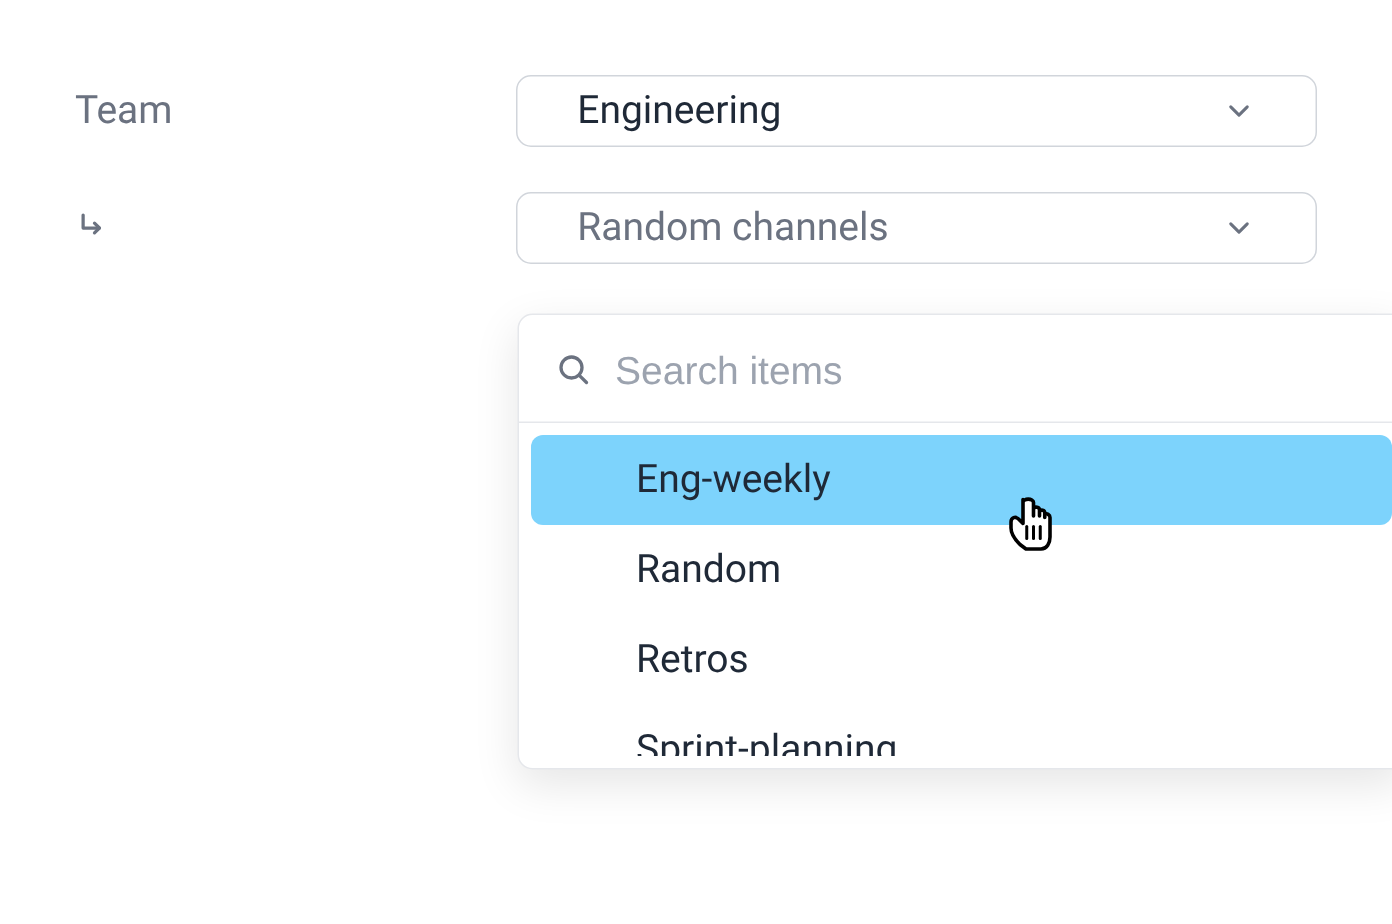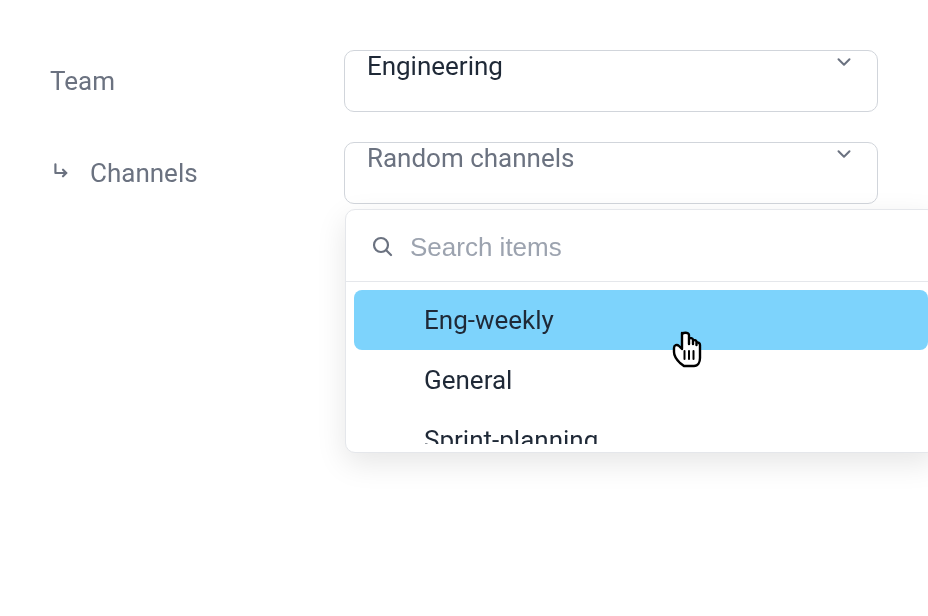--- a/index.html
+++ b/index.html
@@ -36,27 +36,27 @@
     }
     .indent-icon {
       width: 26px;
       height: 26px;
       display: flex;
       align-items: center;
       justify-content: center;
     }
     .select-control {
       width: 536px;
-      height: 62px;
+      height: 48px;
       border: 1px solid #d1d5db;
       border-radius: 10px;
       display: flex;
-      align-items: flex-start;
+      align-items: center;
       justify-content: space-between;
-      padding: 0 22px;
+      padding: 0 40px;
       background: #ffffff;
       cursor: pointer;
     }
     .select-value {
       font-size: 26px;
       color: #1f2937;
       font-weight: 400;
     }
     .select-placeholder {
       font-size: 26px;
@@ -142,21 +142,20 @@
   </div>
 
   <div class="form-row">
     <div class="label-col">
       <span class="indent-icon">
         <svg width="26" height="26" viewBox="0 0 24 24" fill="none" stroke="#6b7280" stroke-width="2" stroke-linecap="round" stroke-linejoin="round">
           <path d="M5 4v8h10"></path>
           <path d="M12 9l3 3-3 3"></path>
         </svg>
       </span>
-      <span class="label-text">Channels</span>
     </div>
     <div class="select-control">
       <span class="select-placeholder">Random channels</span>
       <span class="chevron-wrap">
         <svg width="22" height="22" viewBox="0 0 24 24" fill="none" stroke="#6b7280" stroke-width="2.2" stroke-linecap="round" stroke-linejoin="round">
           <polyline points="6 9 12 15 18 9"></polyline>
         </svg>
       </span>
     </div>
   </div>
@@ -167,21 +166,22 @@
     <span>
       <svg width="24" height="24" viewBox="0 0 24 24" fill="none" stroke="#6b7280" stroke-width="2.2" stroke-linecap="round" stroke-linejoin="round">
         <circle cx="11" cy="11" r="7"></circle>
         <line x1="21" y1="21" x2="16.2" y2="16.2"></line>
       </svg>
     </span>
     <input type="text" class="search-input" placeholder="Search items" style="">
   </div>
   <div class="options-list">
     <div class="option-item hovered">Eng-weekly</div>
-    <div class="option-item">General</div>
+    <div class="option-item">Random</div>
+    <div class="option-item">Retros</div>
     <div class="option-item partial">Sprint-planning</div>
   </div>
 </div>
 
 <div class="cursor-pointer-hand">
   <svg width="34" height="40" viewBox="0 0 34 40">
     <path d="M 12 4 
              L 12 20 
              L 9 17 
              C 7 15 4 16 4 19 

